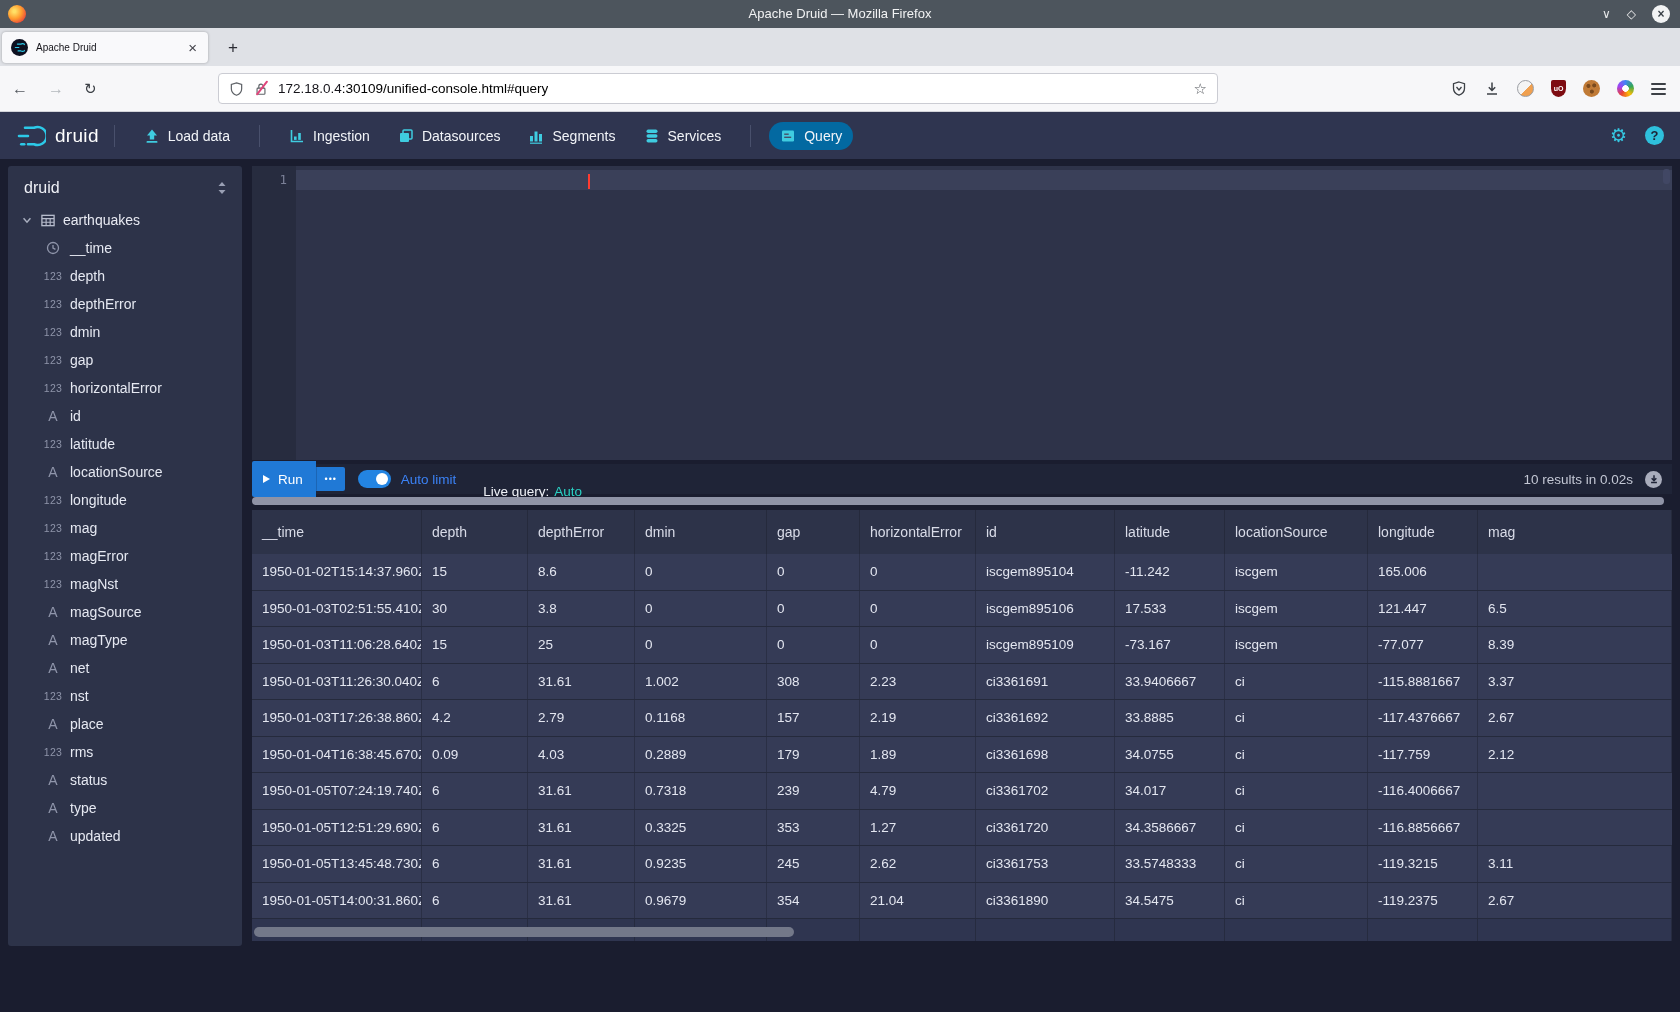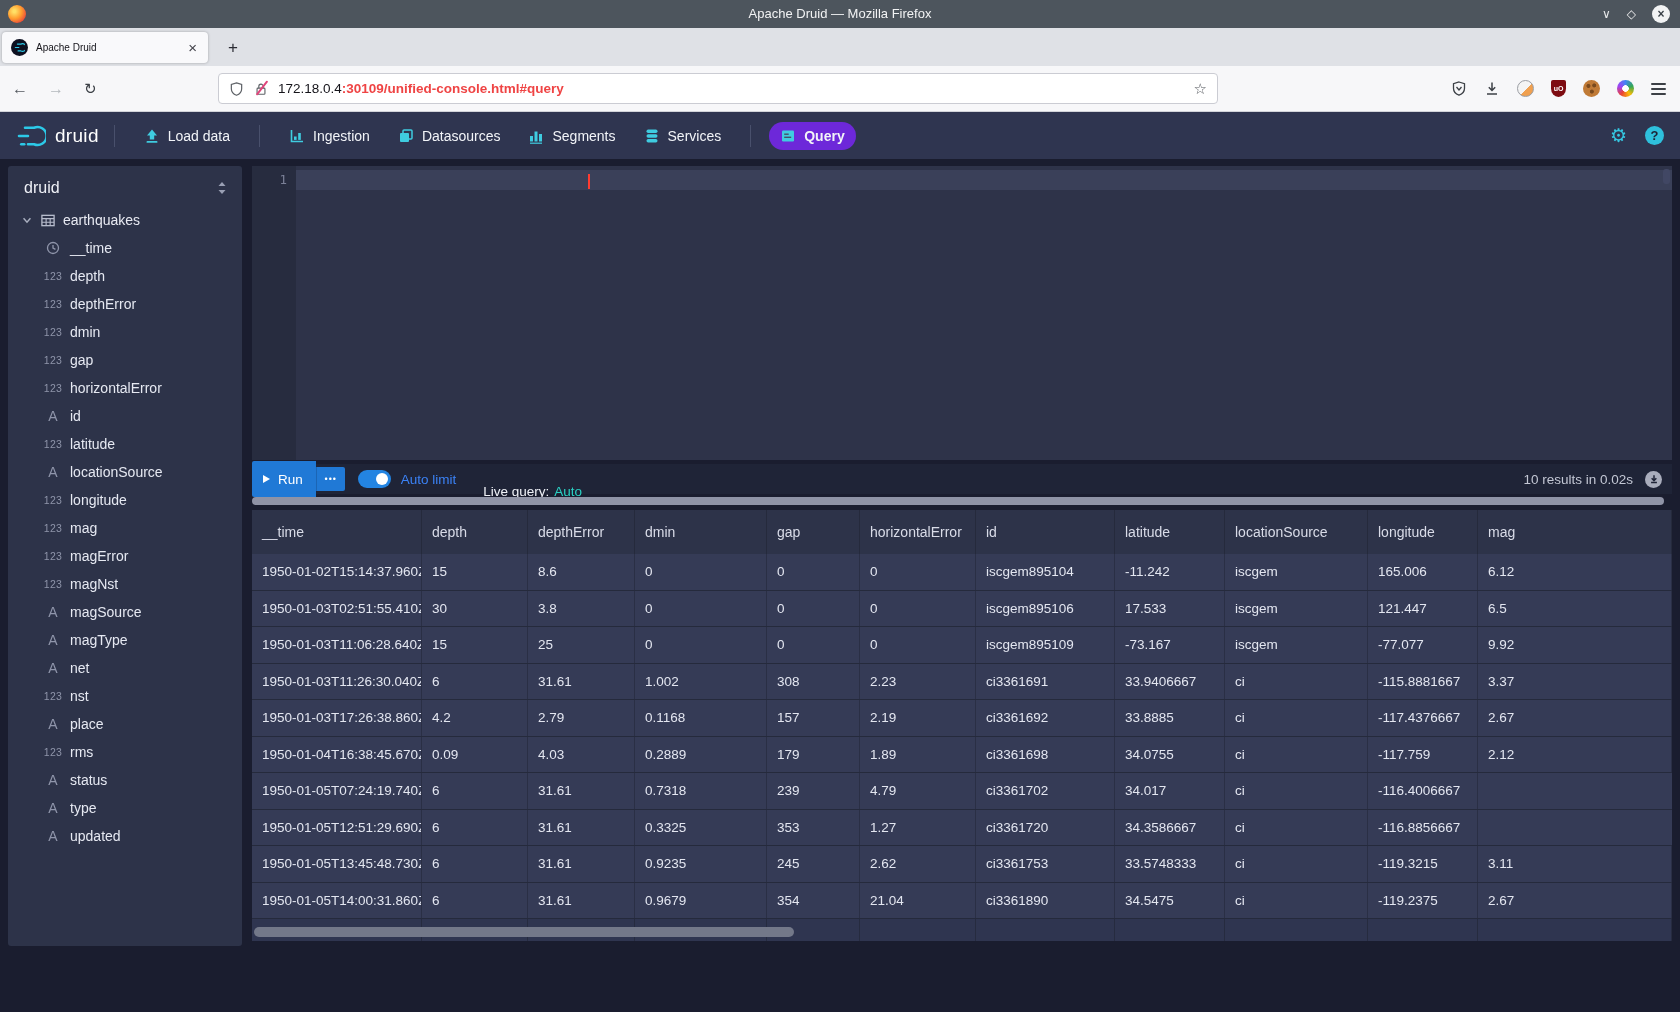--- a/index.html
+++ b/index.html
@@ -34,21 +34,21 @@
   .btn-back{color:#54595f;}
   .btn-forward{color:#b4b8bd;}
   .btn-reload{color:#3c4046;font-size:15px;}
   .urlbar{position:absolute;left:218px;top:7px;width:1000px;height:31px;background:#ffffff;border:1px solid #cbccd3;
     border-radius:4px;display:flex;align-items:center;padding:0 10px;box-sizing:border-box;}
   .url-shield{margin-right:10px;display:flex;}
   .url-lock{position:relative;margin-right:10px;display:flex;}
   .lock-slash{position:absolute;left:7px;top:-2px;width:2px;height:18px;background:#e0457b;transform:rotate(38deg);border-radius:1px;}
   .url-text{font-size:13.5px;white-space:nowrap;overflow:hidden;}
   .url-host{color:#15141a;}
-  .url-path{color:#ef4444;font-weight:bold;}
+  .url-path{color:#000000;}
   .url-star{margin-left:auto;color:#55585e;font-size:15px;}
   .tb-icons{position:absolute;right:14px;top:0;height:45px;display:flex;align-items:center;gap:17px;}
   .ublock{width:15px;height:17px;background:#7e0c12;border-radius:2px 2px 50% 50%;color:#fff;font-size:7px;
     display:flex;align-items:center;justify-content:center;font-weight:bold;}
   .cookie{width:17px;height:17px;border-radius:50%;
     background:radial-gradient(circle at 32% 35%,#7a4a1e 1.6px,transparent 2.4px),
                radial-gradient(circle at 66% 32%,#7a4a1e 1.6px,transparent 2.4px),
                radial-gradient(circle at 52% 68%,#7a4a1e 1.6px,transparent 2.4px),#c07a36;}
   .colorwheel{width:17px;height:17px;border-radius:50%;
     background:radial-gradient(circle,#ffffff 3px,transparent 3.6px),
@@ -57,21 +57,21 @@
     background:linear-gradient(135deg,#f4f4f4 55%,#f0a050 55%);}
   .menu-icon{display:flex;flex-direction:column;gap:3px;}
   .menu-icon span{display:block;width:15px;height:2px;background:#3c4046;border-radius:1px;}
   
   .dnavbar{position:absolute;left:0;top:112px;width:100%;height:47px;background:#2f3550;display:flex;align-items:center;
     padding:0 16px;box-sizing:border-box;color:#f2f4f8;}
   .brand{display:flex;align-items:center;gap:9px;}
   .brand-name{font-size:19px;color:#ffffff;letter-spacing:.3px;}
   .nav-divider{width:1px;height:22px;background:#49506c;margin:0 15px;}
   .nav-item{display:flex;align-items:center;gap:8px;font-size:14px;padding:6px 11px;border-radius:15px;margin:0 3px;cursor:pointer;}
-  .nav-item.active{background:#6d28d9;font-weight:bold;}
+  .nav-item.active{background:#0369a1;}
   .nav-right{margin-left:auto;display:flex;align-items:center;gap:18px;}
   .gear{color:#35c8e2;font-size:19px;}
   .help{width:19px;height:19px;border-radius:50%;background:#2ec0dc;color:#1d2236;font-weight:bold;font-size:13px;
     display:flex;align-items:center;justify-content:center;}
   
   .sidebar{position:absolute;left:8px;top:166px;width:234px;height:780px;background:#2d3349;border-radius:3px;}
   .sb-header{display:flex;align-items:center;padding:13px 14px 9px 16px;}
   .sb-title{font-size:16px;color:#eef0f6;flex:1;}
   .tree-table{display:flex;align-items:center;height:28px;padding-left:13px;gap:7px;color:#e8eaf2;font-size:14px;}
   .tree-cols .tree-col{display:flex;align-items:center;height:28px;padding-left:34px;gap:6px;color:#e6e9f2;font-size:14px;}
@@ -551,21 +551,20 @@
         <div class="td">1950-01-02T15:14:37.960Z</div>
         <div class="td">15</div>
         <div class="td">8.6</div>
         <div class="td">0</div>
         <div class="td">0</div>
         <div class="td">0</div>
         <div class="td">iscgem895104</div>
         <div class="td">-11.242</div>
         <div class="td">iscgem</div>
         <div class="td">165.006</div>
-        <div class="td">6.12</div>
       </div>
 
       <div class="grid-row tr">
         <div class="td">1950-01-03T02:51:55.410Z</div>
         <div class="td">30</div>
         <div class="td">3.8</div>
         <div class="td">0</div>
         <div class="td">0</div>
         <div class="td">0</div>
         <div class="td">iscgem895106</div>
@@ -579,21 +578,21 @@
         <div class="td">1950-01-03T11:06:28.640Z</div>
         <div class="td">15</div>
         <div class="td">25</div>
         <div class="td">0</div>
         <div class="td">0</div>
         <div class="td">0</div>
         <div class="td">iscgem895109</div>
         <div class="td">-73.167</div>
         <div class="td">iscgem</div>
         <div class="td">-77.077</div>
-        <div class="td">9.92</div>
+        <div class="td">8.39</div>
       </div>
 
       <div class="grid-row tr">
         <div class="td">1950-01-03T11:26:30.040Z</div>
         <div class="td">6</div>
         <div class="td">31.61</div>
         <div class="td">1.002</div>
         <div class="td">308</div>
         <div class="td">2.23</div>
         <div class="td">ci3361691</div>

